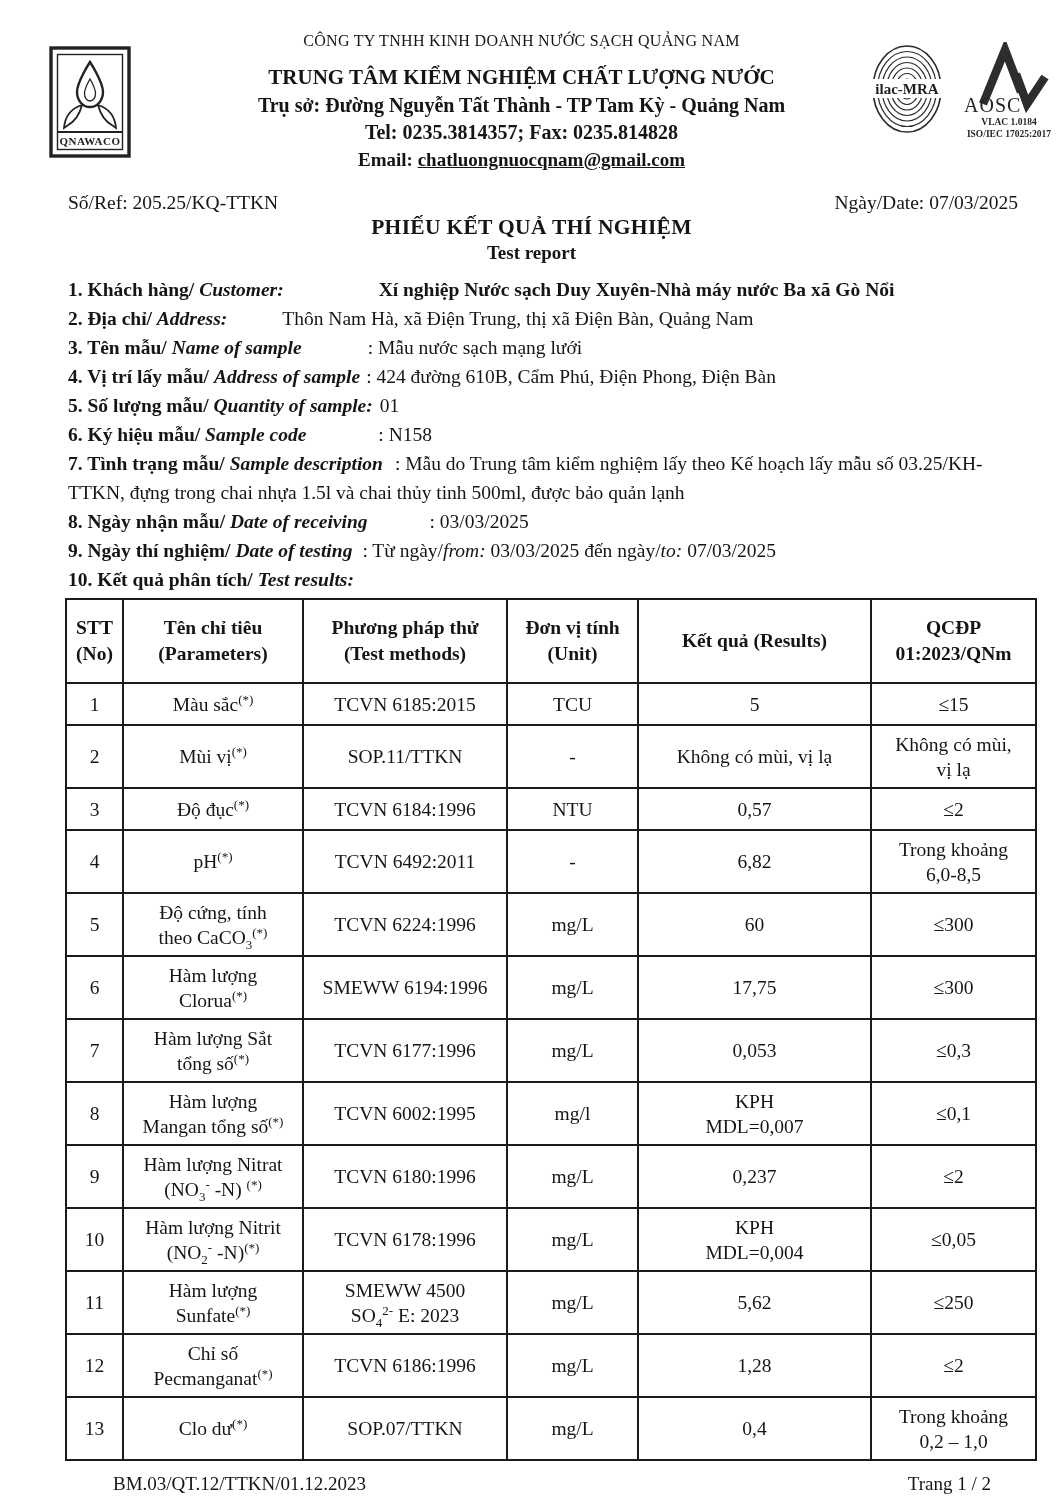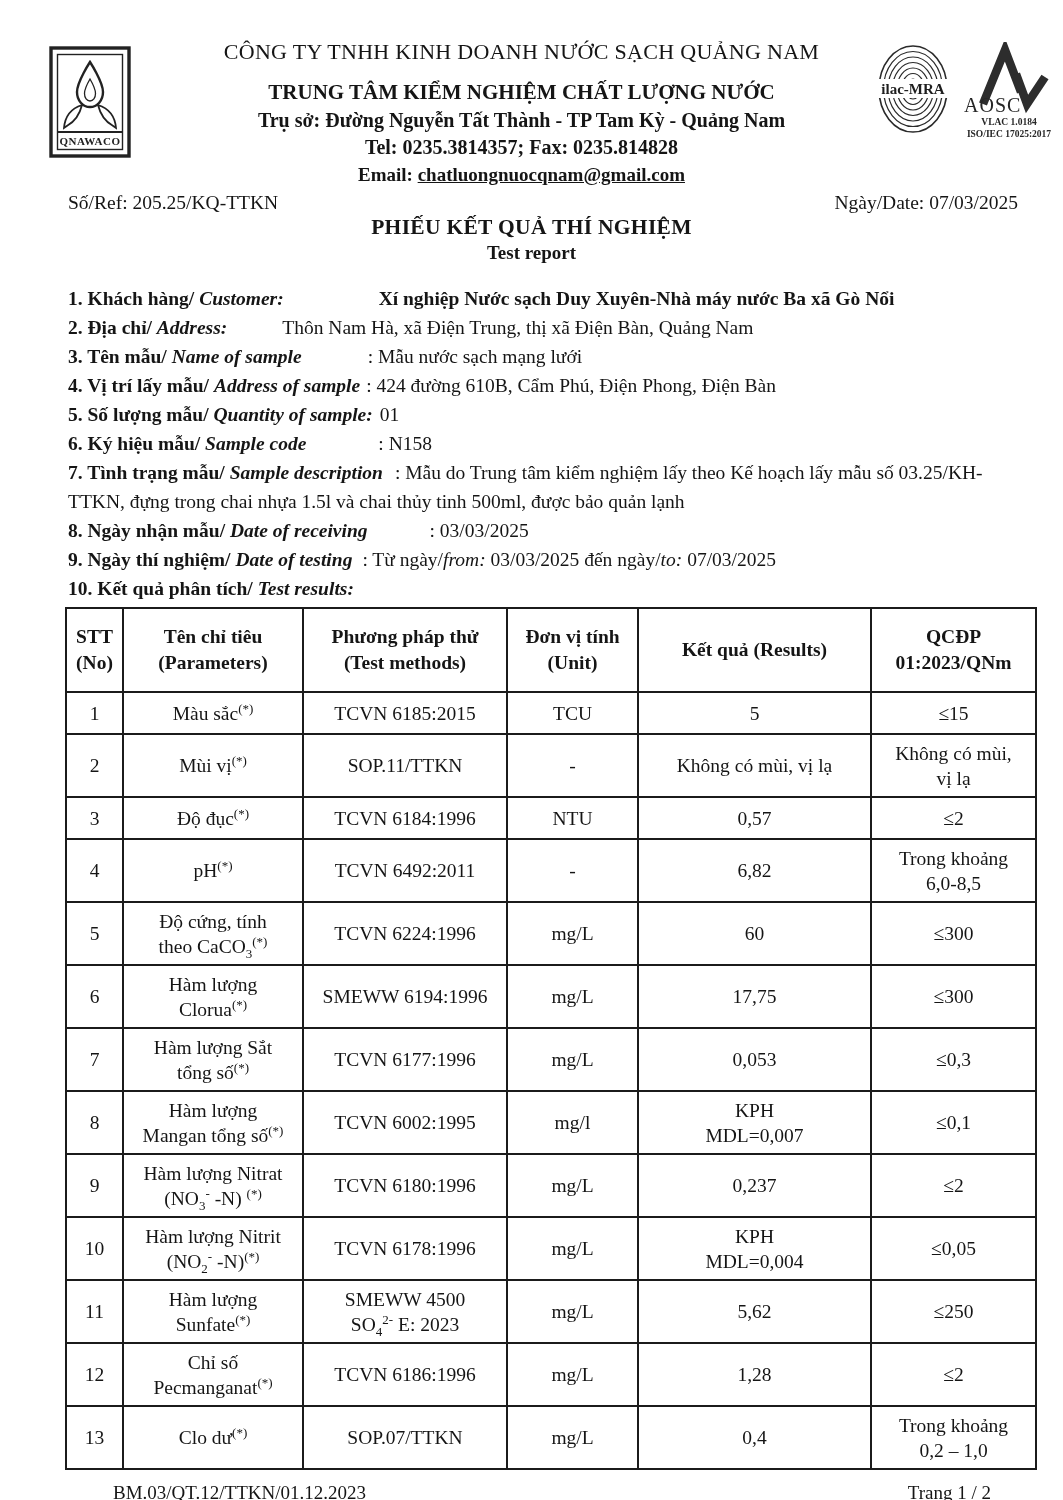--- a/index.html
+++ b/index.html
@@ -10,34 +10,34 @@
   }
   .b { font-weight:bold; }
   .i { font-style:italic; }
   sup { font-size:13px; line-height:0; }
   sub { font-size:13px; line-height:0; }
 
   
   .header { position:relative; height:188px; }
   .logo-qnawaco { position:absolute; left:49px; top:46px; }
   .head-center { position:absolute; left:165px; right:185px; top:32px; text-align:center; }
-  .company-name { font-size:22px; letter-spacing:.3px; white-space:nowrap;margin-top:7px; }
+  .company-name { font-size:16px; letter-spacing:.3px; white-space:nowrap; }
   .center-name  { font-size:21px; font-weight:bold; margin-top:15px; white-space:nowrap; }
   .head-line    { font-size:20px; font-weight:bold; margin-top:4px; white-space:nowrap; }
   .email-line   { font-size:19px; font-weight:bold; margin-top:5px; white-space:nowrap; }
   .email-link   { text-decoration:underline; }
-  .certs { position:absolute; right:12px; top:42px; display:flex; gap:12px; align-items:flex-start; }
+  .certs { position:absolute; right:12px; top:42px; display:flex; gap:18px; align-items:flex-start; }
 
   
   .meta-row { display:flex; justify-content:space-between; margin:4px 45px 0 68px; font-size:19.5px; }
   .title    { text-align:center; font-weight:bold; font-size:21.5px; letter-spacing:.3px; margin-top:1px; }
   .subtitle { text-align:center; font-weight:bold; font-size:19px; margin-top:2px; }
 
   
-  .items { margin:20px 26px 0 68px; font-size:19.5px; line-height:29px; }
+  .items { margin:11px 26px 0 68px; font-size:19.5px; line-height:29px; }
   .item-label    { font-weight:bold; }
   .item-label-en { font-weight:bold; font-style:italic; }
   .item-gap { display:inline-block; height:1px; }
   .items .item:nth-of-type(1)  .item-gap { width:95px; }
   .items .item:nth-of-type(2)  .item-gap { width:55px; }
   .items .item:nth-of-type(3)  .item-gap { width:66px; }
   .items .item:nth-of-type(4)  .item-gap { width:6px;  }
   .items .item:nth-of-type(5)  .item-gap { width:2px;  }
   .items .item:nth-of-type(6)  .item-gap { width:72px; }
   .items .item:nth-of-type(7)  .item-gap { width:12px; }

